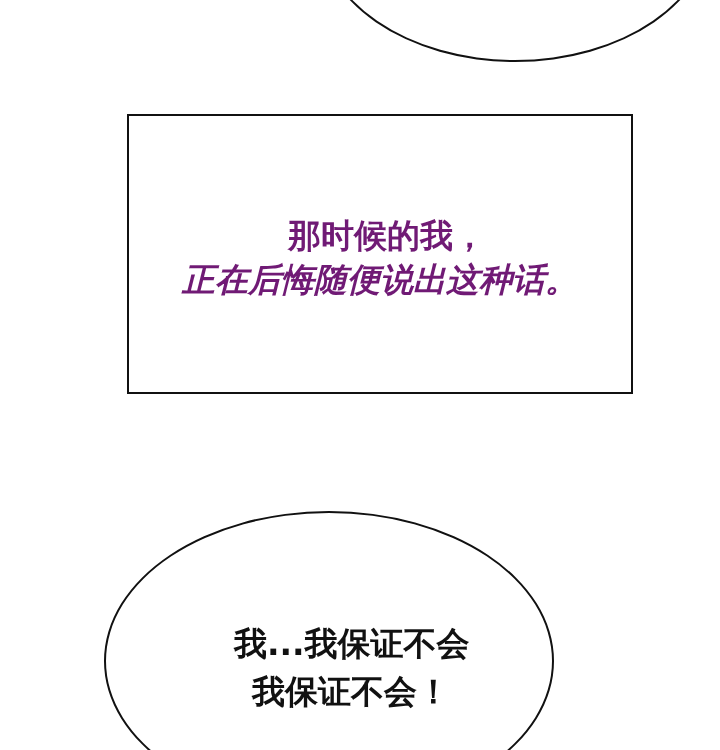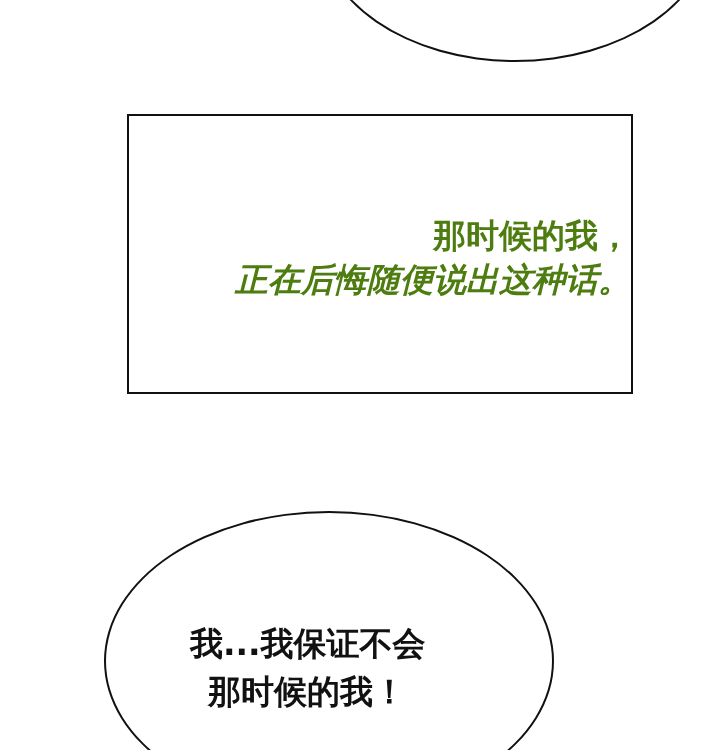--- a/index.html
+++ b/index.html
@@ -21,57 +21,57 @@
     position: absolute;
     left: 127px; top: 114px;
     width: 506px; height: 280px;
     border: 2px solid #111;
     box-sizing: border-box;
     background: #fff;
   }
   .narration-text {
     position: absolute;
     left: 0; right: 0; top: 98px;
-    text-align: right;
+    text-align: center;
     font-weight: bold;
     font-size: 33px;
     line-height: 44px;
-    color: #4d7c0f;
+    color: #701a75;
   }
   .narration-text .line1 { display: block; padding-left: 14px; }
   .narration-text .line2 { display: block; font-style: italic; }
   .bubble-bottom {
     position: absolute;
     left: 104px; top: 511px;
     width: 450px; height: 300px;
     border: 2px solid #111;
     border-radius: 50%;
     background: #fff;
     box-sizing: border-box;
   }
   .bubble-text {
     position: absolute;
     left: 190px; top: 620px;
     font-weight: bold;
     font-size: 33px;
     line-height: 48px;
     color: #111;
   }
-  .bubble-text span { display: block; }
+  .bubble-text span { display: block; margin-left: 44px; }
   .bubble-text .line2 { padding-left: 18px; }
 </style>
 </head>
 <body>
 
 <div class="bubble-top"></div>
 
 <div class="narration">
   <div class="narration-text">
     <span class="line1">那时候的我，</span>
     <span class="line2">正在后悔随便说出这种话。</span>
   </div>
 </div>
 
 <div class="bubble-bottom"></div>
 <div class="bubble-text">
   <span class="line1">我...我保证不会</span>
-  <span class="line2">那时候的我！</span>
+  <span class="line2">我保证不会！</span>
 </div>
 
 </body></html>

